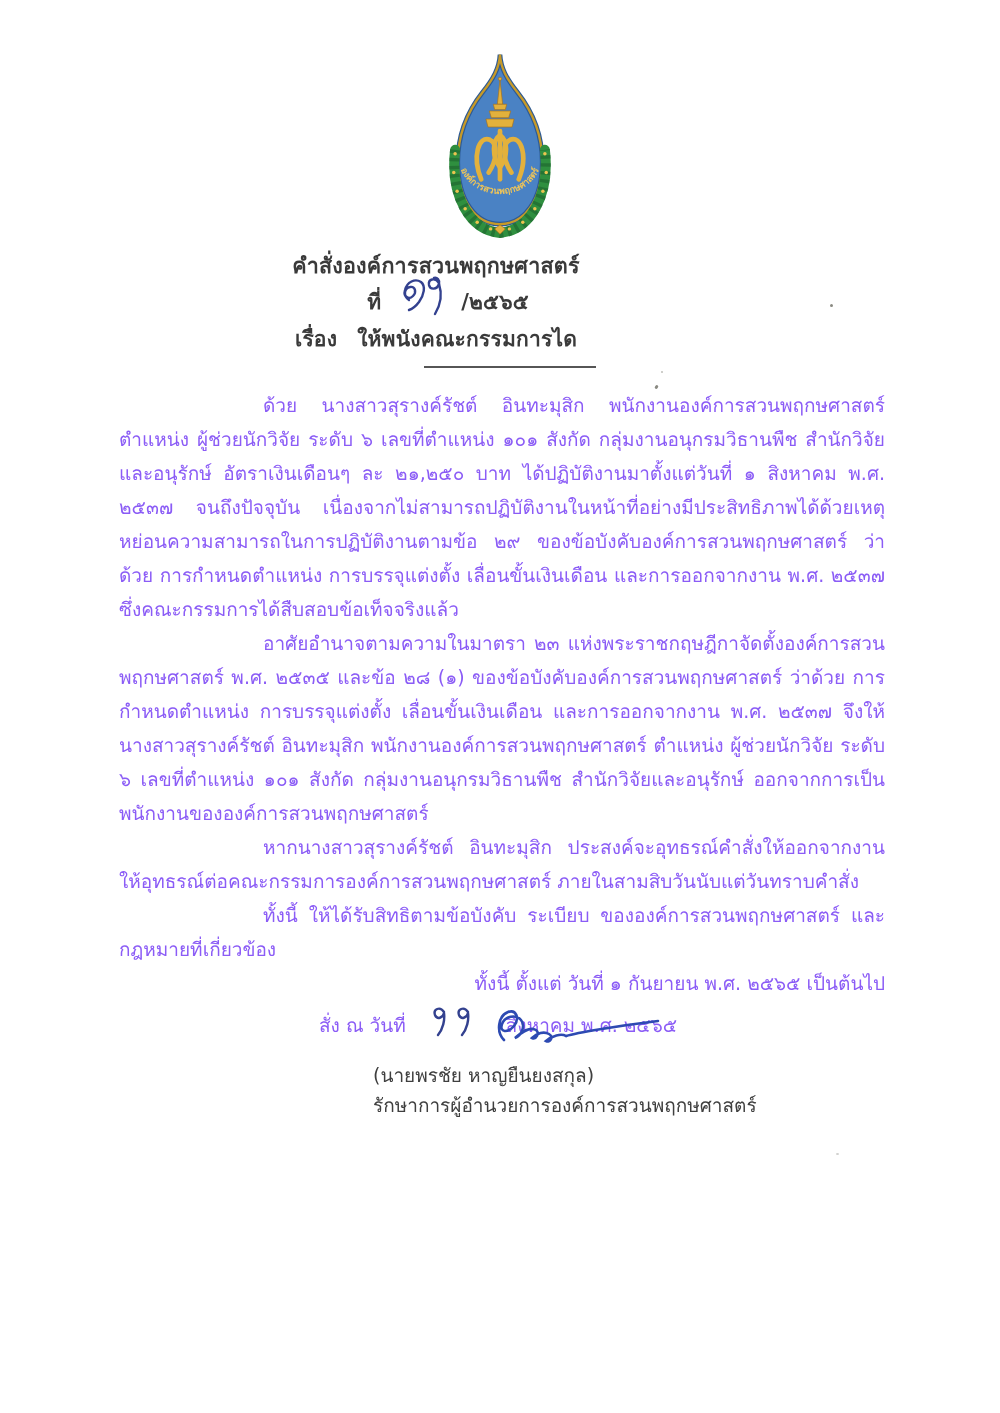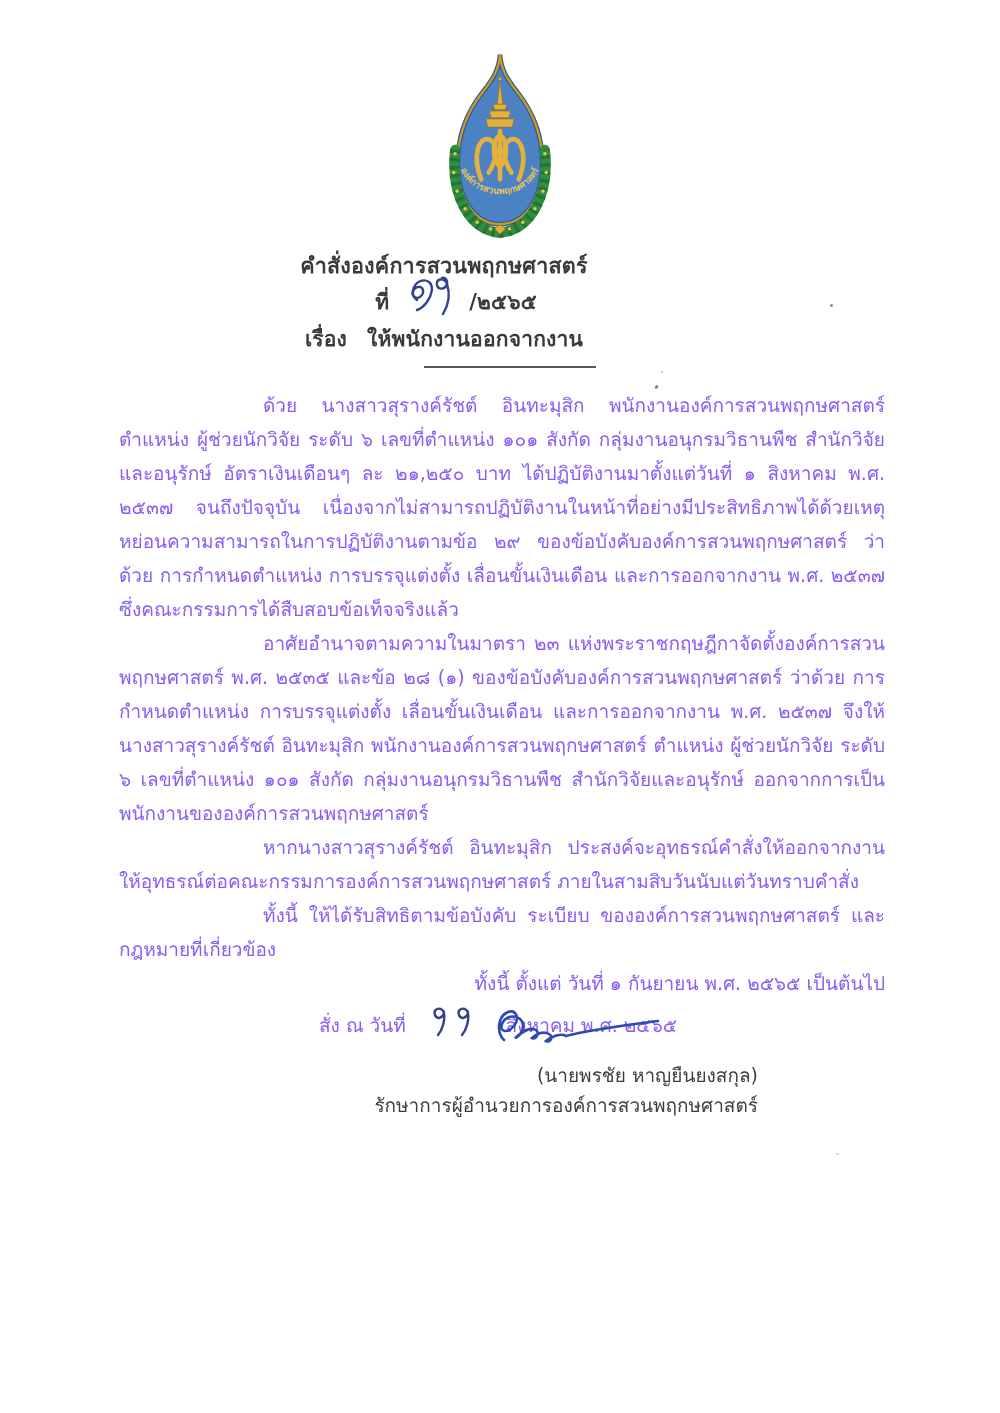--- a/index.html
+++ b/index.html
@@ -14,21 +14,21 @@
     color: #3e3e3e;
     overflow: hidden;
   }
   .seal {
     position: absolute;
     left: 433px; top: 52px;
     width: 134px; height: 201px;
   }
   .hdr {
     position: absolute;
-    left: 12px; width: 864px;
+    left: 4px; width: 864px;
     text-align: center;
     font-weight: bold;
     color: #3a3a3a;
     letter-spacing: .2px;
   }
   .hdr-title   { top: 248px; font-size: 21.5px; }
   .hdr-number  { top: 285px; font-size: 21px; transform: translateX(12px); }
   .hdr-subject { top: 322px; font-size: 21px; }
   .hdr-number .hand-num {
     display: inline-block;
@@ -60,21 +60,21 @@
     white-space: nowrap;
   }
   .issued-line .hand-day {
     display: inline-block;
     vertical-align: middle;
     margin: -10px 26px 0 22px;
   }
   .sig-block {
     position: absolute;
     left: 373px; top: 1002px; width: 385px;
-    text-align: right;
+    text-align: left;
     font-size: 19px;
     line-height: 30px;
     color: #3f3f3f;
   }
   .sig-block .sig-draw { display: block; margin: 0 auto 6px auto; }
   .speck { position: absolute; border-radius: 50%; background: #8a8a82; }
   .speck.s1 { left: 830px; top: 304px; width: 3px; height: 3px; }
   .speck.s2 { left: 655px; top: 385px; width: 3px; height: 4px; transform: rotate(40deg); }
   .speck.s3 { left: 661px; top: 371px; width: 2px; height: 2px; opacity: .55; }
   .speck.s4 { left: 836px; top: 1153px; width: 3px; height: 2px; opacity: .4; }
@@ -143,21 +143,21 @@
     <span>ที่</span><svg class="hand-num" width="56" height="46" viewBox="0 0 56 46" role="img" aria-label="๕๗">
       <g fill="none" stroke="#33418f" stroke-width="2.4" stroke-linecap="round">
         <path d="M14,27 C8,23 9,15 15,14 C20,13 22,19 18,23 C14,27 8,24 10,17 C12,9 20,5 26,9 C31,13 29,22 24,29 C21,33 17,36 14,37"></path>
         <path d="M44,10 C40,4 33,6 34,12 C35,17 42,17 44,11 C45,7 42,4 39,5"></path>
         <path d="M44,11 C47,20 46,31 40,41"></path>
       </g>
     </svg><span>/๒๕๖๕</span>
   </div>
 
   <div class="hdr hdr-subject">
-    <span class="subj-label">เรื่อง</span><span>ให้พนักงานออกจากงาน</span>
+    <span class="subj-label">เรื่อง</span><span>ให้พนังคณะกรรมการได</span>
   </div>
 
   <div class="divider"></div>
 
   <div class="body-flow">
     <p class="para">ด้วย นางสาวสุรางค์รัชต์  อินทะมุสิก  พนักงานองค์การสวนพฤกษศาสตร์  ตำแหน่ง ผู้ช่วยนักวิจัย ระดับ ๖ เลขที่ตำแหน่ง ๑๐๑   สังกัด กลุ่มงานอนุกรมวิธานพืช สำนักวิจัยและอนุรักษ์ อัตราเงินเดือนๆ ละ ๒๑,๒๕๐ บาท ได้ปฏิบัติงานมาตั้งแต่วันที่ ๑ สิงหาคม พ.ศ. ๒๕๓๗ จนถึงปัจจุบัน เนื่องจากไม่สามารถปฏิบัติงานในหน้าที่อย่างมีประสิทธิภาพได้ด้วยเหตุหย่อนความสามารถในการปฏิบัติงานตามข้อ ๒๙ ของข้อบังคับองค์การสวนพฤกษศาสตร์ ว่าด้วย การกำหนดตำแหน่ง การบรรจุแต่งตั้ง เลื่อนขั้นเงินเดือน และการออกจากงาน พ.ศ. ๒๕๓๗ ซึ่งคณะกรรมการได้สืบสอบข้อเท็จจริงแล้ว</p>
     <p class="para">อาศัยอำนาจตามความในมาตรา ๒๓ แห่งพระราชกฤษฎีกาจัดตั้งองค์การสวนพฤกษศาสตร์ พ.ศ. ๒๕๓๕ และข้อ ๒๘ (๑) ของข้อบังคับองค์การสวนพฤกษศาสตร์ ว่าด้วย การกำหนดตำแหน่ง การบรรจุแต่งตั้ง เลื่อนขั้นเงินเดือน และการออกจากงาน พ.ศ. ๒๕๓๗  จึงให้  นางสาวสุรางค์รัชต์  อินทะมุสิก พนักงานองค์การสวนพฤกษศาสตร์  ตำแหน่ง ผู้ช่วยนักวิจัย ระดับ ๖ เลขที่ตำแหน่ง ๑๐๑  สังกัด กลุ่มงานอนุกรมวิธานพืช สำนักวิจัยและอนุรักษ์ ออกจากการเป็นพนักงานขององค์การสวนพฤกษศาสตร์</p>
     <p class="para">หากนางสาวสุรางค์รัชต์ อินทะมุสิก  ประสงค์จะอุทธรณ์คำสั่งให้ออกจากงานให้อุทธรณ์ต่อคณะกรรมการองค์การสวนพฤกษศาสตร์ ภายในสามสิบวันนับแต่วันทราบคำสั่ง</p>
     <p class="para">ทั้งนี้ ให้ได้รับสิทธิตามข้อบังคับ ระเบียบ ขององค์การสวนพฤกษศาสตร์ และกฎหมายที่เกี่ยวข้อง</p>
     <p class="para no-justify">ทั้งนี้   ตั้งแต่ วันที่ ๑  กันยายน  พ.ศ. ๒๕๖๕   เป็นต้นไป</p>

